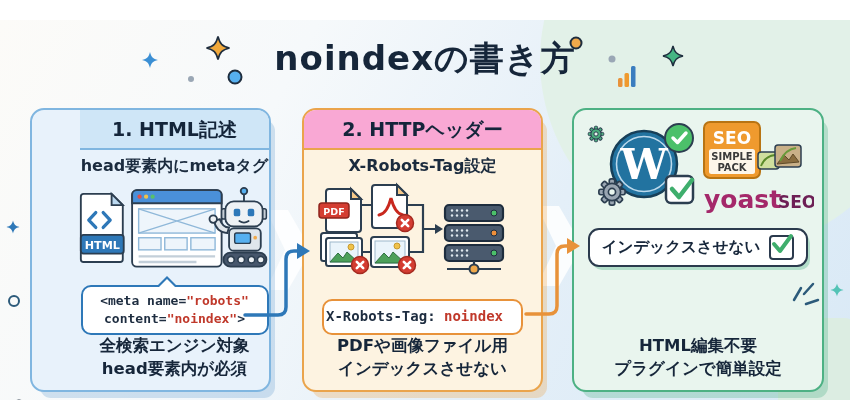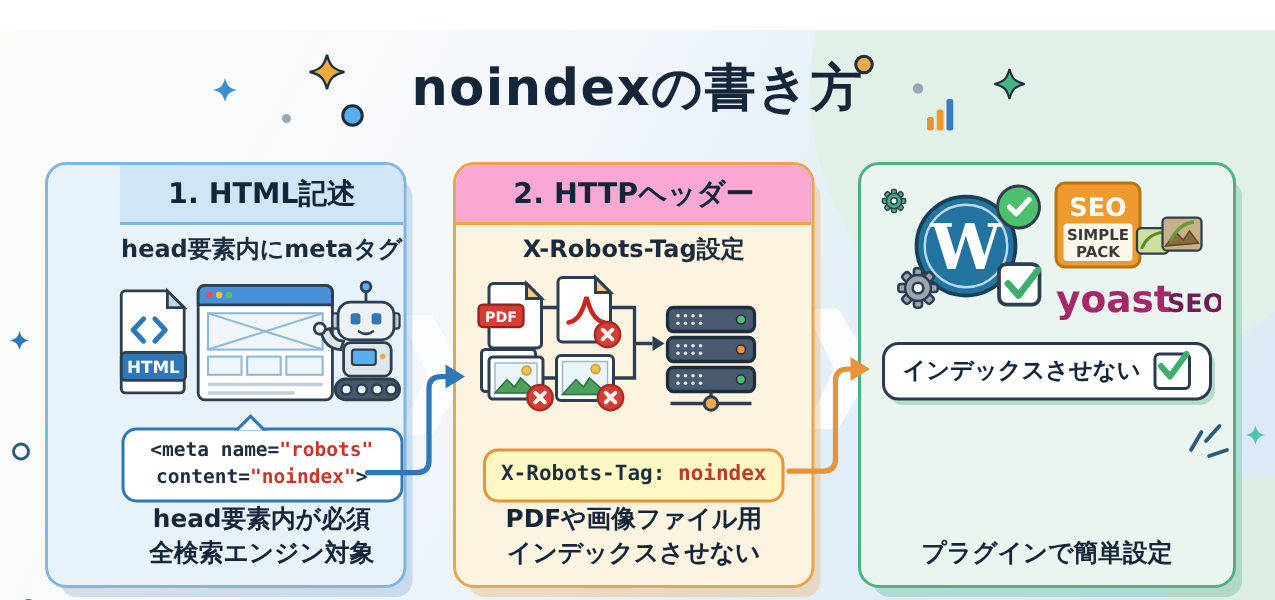--- a/index.html
+++ b/index.html
@@ -35,22 +35,22 @@
   .bubble{position:relative;margin-top:11px;width:188px;box-sizing:border-box;background:#fff;
     border:2px solid #2e78b8;border-radius:10px;padding:5px 2px;text-align:center;}
   .bubble::before{content:"";position:absolute;top:-11px;left:40%;width:0;height:0;
     border:11px solid transparent;border-top:0;border-bottom-color:#2e78b8;}
   .bubble::after{content:"";position:absolute;top:-8px;left:calc(40% + 2.5px);width:0;height:0;
     border:8.5px solid transparent;border-top:0;border-bottom-color:#ffffff;}
   .code-line{font-family:"DejaVu Sans Mono","Liberation Mono",monospace;font-size:13px;font-weight:700;
     color:#1e2d40;line-height:1.4;white-space:pre;}
   .code-line .red{color:#c0392b;}
 
-  .codebox{margin-top:16px;width:201px;box-sizing:border-box;background:#fef9c3;border:2.5px solid #e8923a;
-    border-radius:10px;padding:6px 2px;text-align:center;}
+  .codebox{margin-top:16px;width:201px;box-sizing:border-box;background:#ffffff;border:2.5px solid #e8923a;
+    border-radius:10px;padding:6px 2px;text-align:left;}
   .codebox .code-line{font-size:14px;}
 
   .checkline{position:relative;margin-top:12px;display:flex;align-items:center;gap:9px;background:#fff;
     border:2.5px solid #2b3a4d;border-radius:11px;padding:5px 12px;
     box-shadow:3px 4px 0 -1px rgba(77,177,132,.35);}
   .checkline .lbl{font-size:15.5px;font-weight:800;color:#16263a;}
   .checkline .cbox{position:relative;width:21px;height:21px;border:2.5px solid #2b3a4d;border-radius:4px;background:#fff;}
   .checkline .cbox svg{position:absolute;left:-2px;top:-7px;}
 </style>
 </head>
@@ -146,22 +146,22 @@
         <circle cx="183" cy="86.5" r="3.6" fill="#eef2f5" stroke="#2c3e50" stroke-width="1.8"></circle>
         <circle cx="194" cy="86.5" r="3.6" fill="#eef2f5" stroke="#2c3e50" stroke-width="1.8"></circle>
         <circle cx="204" cy="86.5" r="3.6" fill="#eef2f5" stroke="#2c3e50" stroke-width="1.8"></circle>
       </g>
     </svg>
     <div class="bubble">
       <div class="code-line"><span>&lt;meta name=</span><span class="red">"robots"</span></div>
       <div class="code-line"><span>content=</span><span class="red">"noindex"</span><span>&gt;</span></div>
     </div>
     <div class="note">
+      <div>全検索エンジン対象</div>
       <div>head要素内が必須</div>
-      <div>全検索エンジン対象</div>
     </div>
   </section>
 
   <section class="panel p2">
     <div class="hdr">2. HTTPヘッダー</div>
     <div class="sub">X-Robots-Tag設定</div>
     <svg class="illus" width="224" height="104" viewBox="0 0 224 104">
       <path d="M50,26 H64 M32,50 V58 M51,73 H60 M96,26 H112 V73 H98 M112,50 H124" fill="none" stroke="#2c3e50" stroke-width="2.2"></path>
       <polygon points="124,45 132,50 124,55" fill="#2c3e50"></polygon>
       <g>
@@ -298,20 +298,21 @@
     </svg>
     <div class="checkline">
       <span class="lbl">インデックスさせない</span>
       <span class="cbox">
         <svg width="26" height="28" viewBox="0 0 26 28">
             <path d="M5,14 l6,7 l11,-15" stroke="#3fae6d" stroke-width="4" fill="none" stroke-linecap="round" stroke-linejoin="round"></path>
           </svg>
       </span>
     </div>
     <div class="note">
+      <div>HTML編集不要</div>
       <div>プラグインで簡単設定</div>
     </div>
   </section>
 
   <svg class="connector-layer" width="850" height="400">
     <path d="M245,295 H278 Q286,295 286,287 V239 Q286,231 294,231 H298" fill="none" stroke="#2e78b8" stroke-width="3.5" stroke-linecap="round"></path>
     <polygon points="297,223 310,231 297,239" fill="#2e78b8"></polygon>
     <path d="M526,294 H549 Q557,294 557,286 V234 Q557,226 565,226 H568" fill="none" stroke="#e8923a" stroke-width="3.5" stroke-linecap="round"></path>
     <polygon points="567,218 580,226 567,234" fill="#e8923a"></polygon>
     <path d="M794,280 L801,268 M804,274 L813,264 M806,284 L818,280" stroke="#2c5a7a" stroke-width="2.5" stroke-linecap="round"></path>

